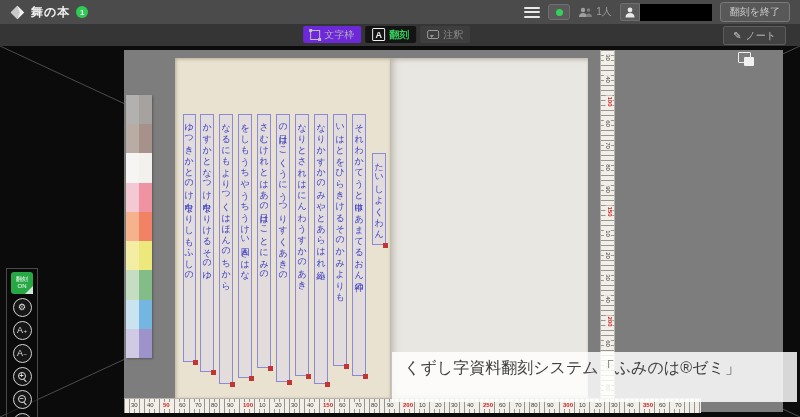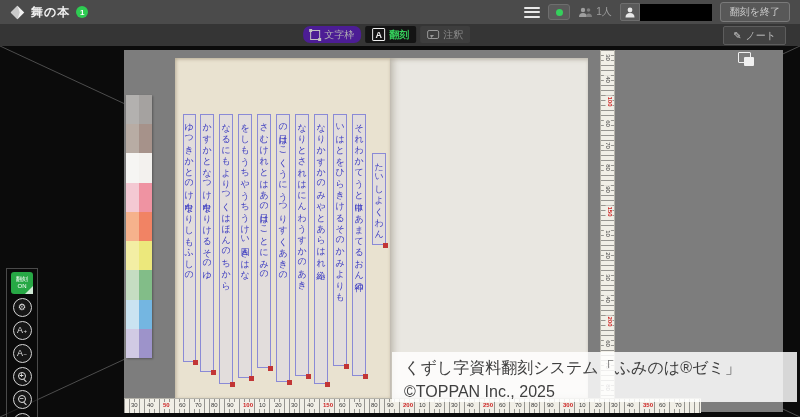--- a/index.html
+++ b/index.html
@@ -24,21 +24,21 @@
   .userchip .uicon{width:18px;height:16px;background:#5a5a5a;border:1px solid #6e6e6e;border-radius:2px 0 0 2px;
           display:flex;align-items:center;justify-content:center;}
   .redacted{width:72px;height:17px;background:#000;}
   .endbtn{background:#585858;border:1px solid #7a7a7a;color:#cdcdcd;font-size:10px;
           border-radius:3px;padding:2px 9px;cursor:pointer;font-family:inherit;}
   
   .toolbar{position:absolute;left:0;top:24px;width:800px;height:22px;background:#353535;border-bottom:1px solid #222;}
   .mode-group{position:absolute;left:50%;top:2px;transform:translateX(-58%);display:flex;gap:4px;align-items:center;}
   .mbtn{display:flex;align-items:center;gap:4px;height:17px;padding:0 7px;border-radius:2px;
         font-size:10px;cursor:pointer;}
-  .mbtn.frame{background:#4c1d95;color:#b3b3b3;border-radius:7px;}
+  .mbtn.frame{background:#6d28d9;color:#b3b3b3;}
   .mbtn.active{background:#141414;color:#35d05c;font-weight:bold;}
   .mbtn.dim{background:#3e3e3e;color:#8a8a8a;}
   .frame-ico{width:8px;height:8px;border:1px solid #c0c0c0;position:relative;}
   .frame-ico i{position:absolute;width:3px;height:3px;background:#c0c0c0;left:-2px;top:-2px;}
   .frame-ico b{position:absolute;width:3px;height:3px;background:#c0c0c0;right:-2px;bottom:-2px;}
   .a-ico{border:1px solid #f0f0f0;color:#f0f0f0;font-size:9px;font-weight:bold;
          width:11px;height:11px;display:flex;align-items:center;justify-content:center;border-radius:1px;}
   .bubble{width:10px;height:7px;border:1px solid #999;border-radius:2px;position:relative;}
   .bubble:after{content:"";position:absolute;left:2px;bottom:-3px;border:3px solid transparent;border-top-color:#999;border-left-width:1px;}
   .notebtn{position:absolute;right:14px;top:2px;height:17px;display:flex;align-items:center;gap:4px;
@@ -351,16 +351,15 @@
             <i></i>
             <b></b>
             <span>−</span>
           </span>
         </div>
       <div class="cbtn"></div>
     </div>
 
     <div class="caption">
       <div>くずし字資料翻刻システム「ふみのは®ゼミ」</div>
-      <div>©TOPPAN Inc., 2025</div>
     </div>
   </div>
 </div>
 
 </body></html>

